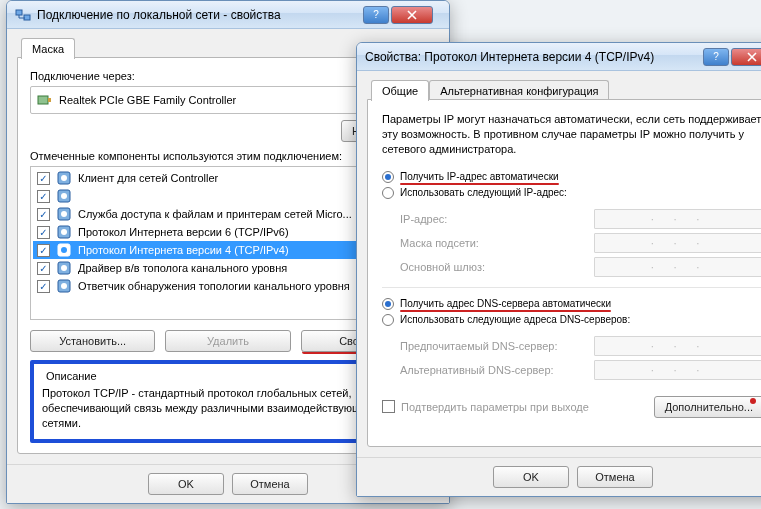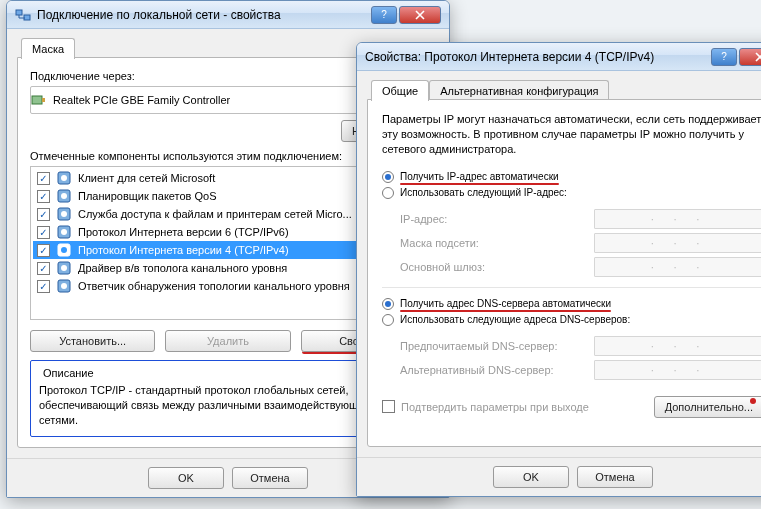--- a/index.html
+++ b/index.html
@@ -19,21 +19,21 @@
     border: 1px solid #6a8fb8;
     border-radius: 6px 6px 2px 2px;
     box-shadow: 0 4px 18px rgba(0,0,0,0.3);
   }
   .titlebar {
     height: 28px;
     background: linear-gradient(to bottom, #e9f1fb 0%, #d5e5f7 45%, #c3d8ef 46%, #d6e6f6 100%);
     border-bottom: 1px solid #a9c3df;
     display: flex;
     align-items: center;
-    padding: 0 8px 0 8px;
+    padding: 0 16px 0 8px;
     border-radius: 5px 5px 0 0;
   }
   .titlebar .title-icon {
     width: 16px; height: 16px; margin-right: 6px;
     display:flex;align-items:center;justify-content:center;
   }
   .titlebar .title-text { flex: 1; color: #000; font-size: 12px; }
   .winbtns { display:flex; gap:2px; }
   .winbtn {
     width: 28px; height: 18px;
@@ -71,21 +71,21 @@
   .tabpanel {
     background: #fff;
     border: 1px solid #b6b6b6;
     border-radius: 0 3px 3px 3px;
     padding: 10px 12px;
   }
   .group-label { margin: 2px 0 4px 0;}
   .adapter-box {
     border: 1px solid #bfbfbf;
     background: #fff;
-    padding: 5px 0;
+    padding: 5px 6px;
     display:flex; align-items:center;
     gap: 6px;
     border-radius: 2px;
   }
   .btn {
     display:inline-flex; align-items:center; justify-content:center;
     min-width: 72px; height: 22px;
     padding: 0 10px;
     background: linear-gradient(to bottom,#fdfdfd,#e4e4e4);
     border: 1px solid #9a9a9a;
@@ -127,21 +127,21 @@
     background:#efefef; border-left:1px solid #d0d0d0;
     display:flex; flex-direction:column; align-items:center;
   }
   .sb-btn{width:14px;height:14px;background:linear-gradient(#fdfdfd,#dcdcdc);border:1px solid #b0b0b0;margin:1px;font-size:8px;display:flex;align-items:center;justify-content:center;}
   .sb-thumb{flex:1;margin:1px;width:14px;background:linear-gradient(#e9e9e9,#d4d4d4);border:1px solid #b0b0b0;border-radius:2px;}
   .btnrow3 {
     display:flex; gap:10px; margin-top:10px;
   }
   .btnrow3 .btn { flex:1; justify-content:center; }
   .fieldset {
-    border:1px solid #1d4ed8;
+    border:4px solid #1d4ed8;
     border-radius:2px;
     padding: 6px 8px 8px 8px;
     margin-top: 8px;
   }
   .fieldset-legend {
     font-size:11px; color:#000; margin:-14px 0 4px 0; background:#fff; display:inline-block; padding:0 4px;
   }
   .desc { font-size:11px; color:#000; line-height:1.35; }
   .dlg-footer {
     display:flex; justify-content:center; gap:8px;
@@ -223,31 +223,30 @@
       <div class="components">
         <div class="components-inner" id="comp-list">
             <div class="comp-row">
               <span class="chk">✓</span>
               <span class="mini-icon">
                 <svg class="icon-svg" viewBox="0 0 16 16">
                   <rect x="2" y="2" width="12" height="12" rx="2" fill="#7fb0e0" stroke="#2a5ea0"></rect>
                   <circle cx="8" cy="8" r="3" fill="#fff"></circle>
                 </svg>
               </span>
-              <span>Клиент для сетей Microsoft</span>
-            </div>
-            <div class="comp-row">
-              <span class="chk">✓</span>
-              <span class="mini-icon">
-                <svg class="icon-svg" viewBox="0 0 16 16">
-                  <rect x="2" y="2" width="12" height="12" rx="2" fill="#7fb0e0" stroke="#2a5ea0"></rect>
-                  <circle cx="8" cy="8" r="3" fill="#fff"></circle>
-                </svg>
-              </span>
-              <span>Планировщик пакетов QoS</span>
+              <span>Клиент для сетей Controller</span>
+            </div>
+            <div class="comp-row">
+              <span class="chk">✓</span>
+              <span class="mini-icon">
+                <svg class="icon-svg" viewBox="0 0 16 16">
+                  <rect x="2" y="2" width="12" height="12" rx="2" fill="#7fb0e0" stroke="#2a5ea0"></rect>
+                  <circle cx="8" cy="8" r="3" fill="#fff"></circle>
+                </svg>
+              </span>
             </div>
             <div class="comp-row">
               <span class="chk">✓</span>
               <span class="mini-icon">
                 <svg class="icon-svg" viewBox="0 0 16 16">
                   <rect x="2" y="2" width="12" height="12" rx="2" fill="#7fb0e0" stroke="#2a5ea0"></rect>
                   <circle cx="8" cy="8" r="3" fill="#fff"></circle>
                 </svg>
               </span>
               <span>Служба доступа к файлам и принтерам сетей Micro...</span>

